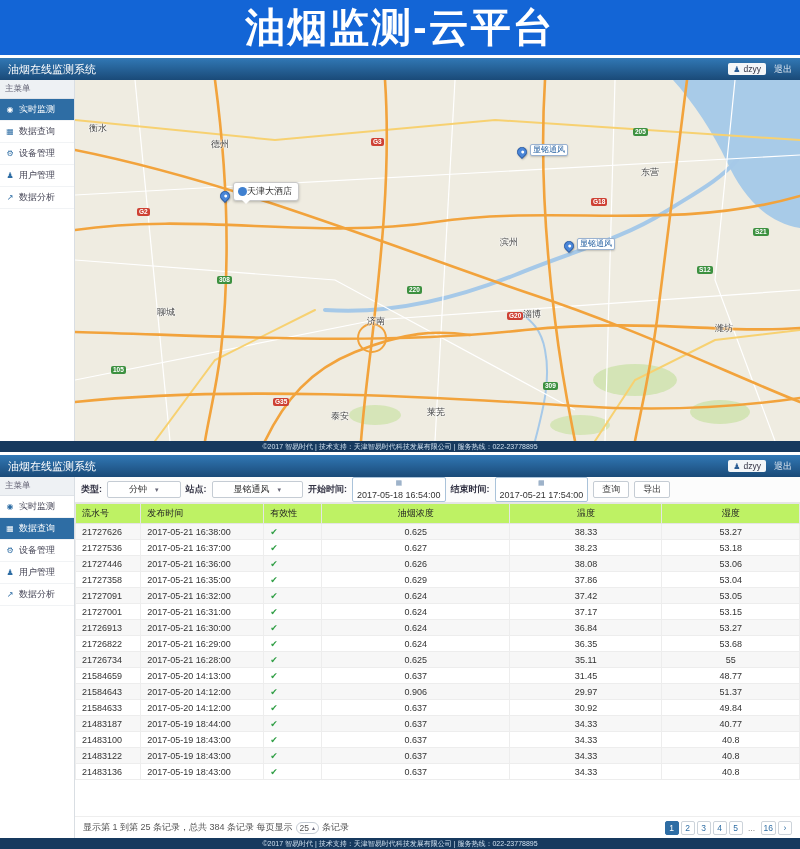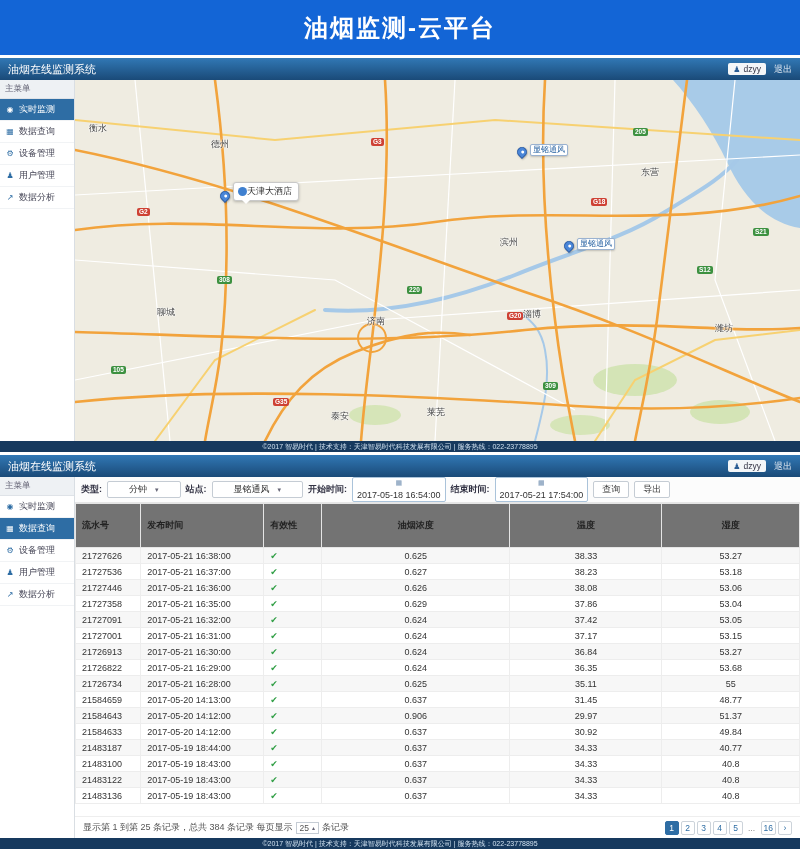--- a/index.html
+++ b/index.html
@@ -4,21 +4,21 @@
 <style>
   * { box-sizing: border-box; }
   html,body { margin:0; padding:0; }
   body {
     width:800px; height:849px; overflow:hidden; background:#fff;
     font-family:"Liberation Sans","DejaVu Sans",sans-serif;
   }
 
   
   .banner { height:55px; background:#1365d6; display:flex; align-items:center; justify-content:center; margin-bottom:3px; }
-  .banner h1 { margin:0; color:#fff; font-size:24px; font-weight:bold; letter-spacing:2px; }
+  .banner h1 { margin:0; color:#fff; font-size:40px; font-weight:bold; letter-spacing:2px; }
 
   
   .shot { height:394px; display:flex; flex-direction:column; margin-bottom:3px; }
   #shot2 { margin-bottom:0; }
 
   .app-header { flex:0 0 22px; background:linear-gradient(#3178b5,#1a4a78); display:flex; align-items:center; justify-content:space-between; padding:0 8px; }
   .app-title { color:#fff; font-size:11px;text-align:center; }
   .hdr-right { display:flex; align-items:center; gap:8px; }
   .user-chip { background:#f4f6f8; border-radius:2px; font-size:8.5px; color:#334; padding:1px 5px; display:flex; align-items:center; gap:3px; cursor:pointer; }
   .user-chip .uic { font-size:8px; color:#2a5c94; }
@@ -55,31 +55,31 @@
   .filter-bar { flex:0 0 24px; display:flex; align-items:center; gap:5px; padding:0 6px; font-size:9px; color:#333; background:#fcfcfc; border-bottom:1px solid #e6e6e6; }
   .flabel { font-weight:bold; color:#334; white-space:nowrap; }
   .select { border:1px solid #c5ccd4; background:#fff; border-radius:2px; padding:1px 21px; display:flex; align-items:center; gap:8px; cursor:pointer; min-width:46px; justify-content:flex-end; }
   .select .caret { font-size:7px; color:#667; }
   .date-input { border:1px solid #aac3da; background:#fff; border-radius:2px; padding:1px 4px; display:flex; align-items:center; gap:3px; cursor:text; white-space:nowrap;flex-direction:column; }
   .date-input .cal { font-size:7px; color:#7895b5; }
   .btn { border:1px solid #c5ccd4; background:#fff; border-radius:2px; font-size:9px; color:#333; padding:1px 8px; cursor:pointer; font-family:inherit; }
 
   .table-wrap { flex:1; overflow:hidden; }
   table.data { width:100%; border-collapse:collapse; font-size:9px; color:#333; table-layout:fixed; }
-  .data th { font-weight:bold; background:#737373; border:1px solid #e5e5e5; padding:15px 6px; text-align:left; color:#222; }
+  .data th { font-weight:normal; background:#bef264; border:1px solid #e5e5e5; padding:3px 6px; text-align:left; color:#222; }
   .data td { border:1px solid #ededed; padding:2.5px 6px; }
   .data tbody tr:nth-child(odd) { background:#f7f7f7; }
   .c0 { width:9%; } .c1 { width:17%; } .c2 { width:8%; }
   .c3 { width:26%; } .c4 { width:21%; } .c5 { width:19%; }
   th.c3, td.c3, th.c4, td.c4, th.c5, td.c5 { text-align:center; }
   .check { color:#2f9e44; font-weight:bold; }
 
   .pagination-bar { flex:0 0 22px; display:flex; align-items:center; justify-content:space-between; padding:0 8px; font-size:9px; color:#555; border-top:1px solid #eee; }
   .page-summary { display:flex; align-items:center; gap:3px; white-space:nowrap; }
-  .page-size { border:1px solid #c5ccd4; border-radius:0; padding:0 3px; display:flex; align-items:center; gap:3px; cursor:pointer; font-size:8.5px; }
+  .page-size { border:1px solid #c5ccd4; border-radius:6px; padding:0 3px; display:flex; align-items:center; gap:3px; cursor:pointer; font-size:8.5px; }
   .page-size .caret { font-size:6px; color:#667; }
   .page-buttons { display:flex; gap:2px; }
   .pbtn { min-width:14px; height:14px; border:1px solid #ccd3da; display:flex; align-items:center; justify-content:center; font-size:8.5px; color:#2e6da4; background:#fff; border-radius:2px; cursor:pointer; padding:0 2px; }
   .pbtn.active { background:#2e6da4; color:#fff; border-color:#2e6da4; }
   .pbtn.dots { border:none; color:#888; cursor:default; }
 </style>
 </head>
 <body>
 
 <div class="banner">

